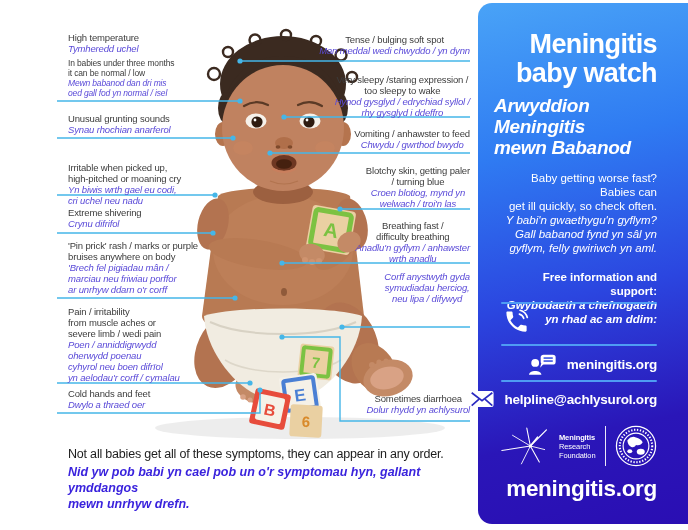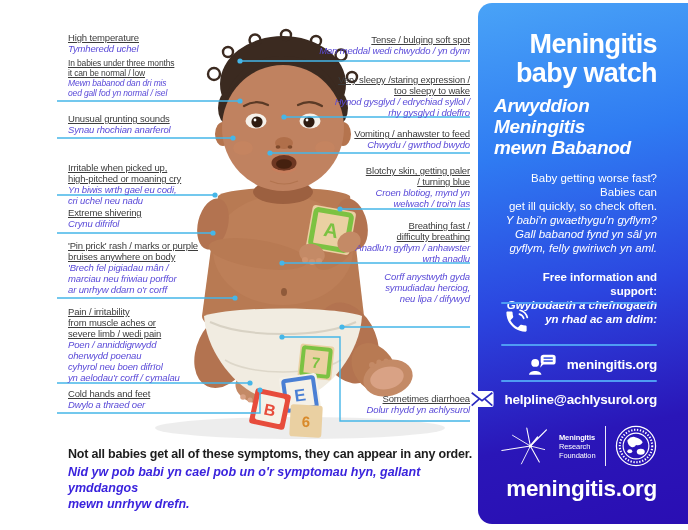--- a/index.html
+++ b/index.html
@@ -2,34 +2,34 @@
 <html><head>
 <meta charset="utf-8">
 <style>
   html,body{margin:0;padding:0;background:#fff;}
   .stage{position:relative;width:688px;height:530px;overflow:hidden;background:#fff;
          font-family:"Liberation Sans",sans-serif;}
 
   
   .sym{position:absolute;white-space:pre-line;z-index:3;}
   .sym.left{left:68px;text-align:left;}
-  .sym.right{right:218px;text-align:right;}
-  .sym-en{font-size:9.5px;line-height:11px;color:#3c3c3c;letter-spacing:-0.15px;text-decoration:underline;}
+  .sym.right{right:218px;text-align:center;}
+  .sym-en{font-size:9.5px;line-height:11px;color:#3c3c3c;letter-spacing:-0.15px;}
   .sym-cy{font-size:9.5px;line-height:11px;color:#5a4ad8;font-style:italic;letter-spacing:-0.15px;}
   .sym.small .sym-en,.sym.small .sym-cy{font-size:8.5px;line-height:10px;}
 
   
   .connectors{position:absolute;left:0;top:0;z-index:2;}
 
   
   .baby{position:absolute;left:0;top:0;z-index:1;}
 
   
   .footnote{position:absolute;left:68px;top:446px;width:424px;z-index:3;}
-  .fn-en{font-size:12.5px;font-weight:700;color:#1d1d1d;letter-spacing:-0.2px;line-height:16px;}
+  .fn-en{font-size:12.5px;font-weight:400;color:#1d1d1d;letter-spacing:-0.2px;line-height:16px;}
   .fn-cy{font-size:12.5px;font-weight:700;font-style:italic;color:#3a23dd;line-height:16px;margin-top:2px;white-space:pre-line;}
 
   
   .panel{position:absolute;left:478px;top:3px;width:220px;height:521px;z-index:4;
          border-radius:14px 0 0 14px;box-sizing:border-box;padding:0 41px 0 16px;
          background:linear-gradient(168deg,#49a3f7 0%,#2f7bf2 28%,#2b46e0 55%,#2a16b8 80%,#2a0eb3 100%);}
   .p-title{margin-top:27px;font-size:27px;line-height:29px;font-weight:700;color:#fff;
            text-align:right;white-space:pre-line;letter-spacing:-0.6px;}
   .p-sub{margin-top:7px;font-size:19px;line-height:21px;font-weight:700;font-style:italic;
          color:#fff;text-align:left;white-space:pre-line;letter-spacing:-0.3px;}

